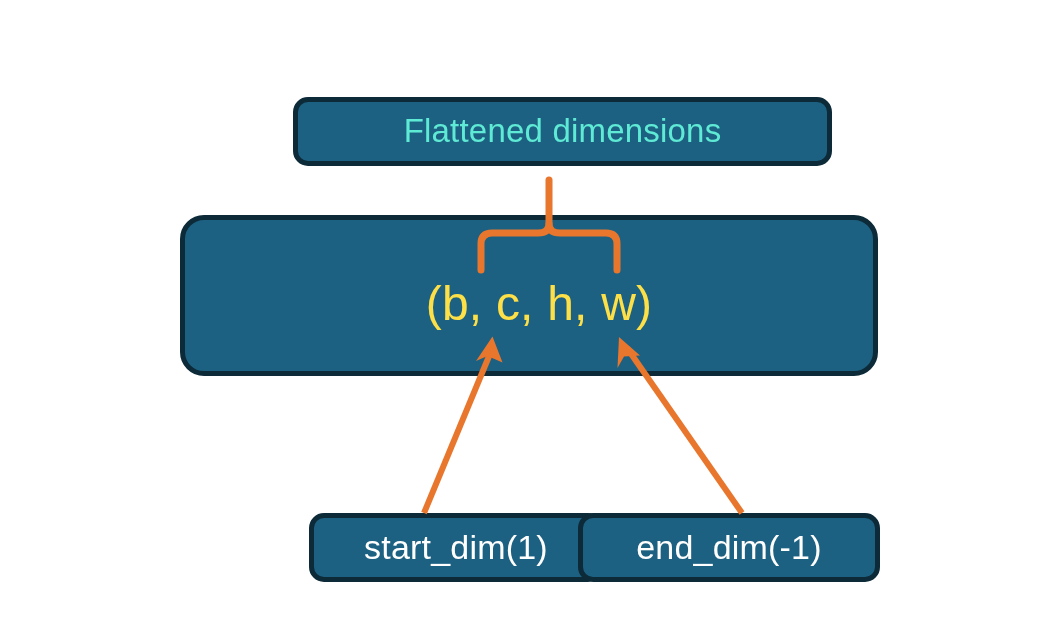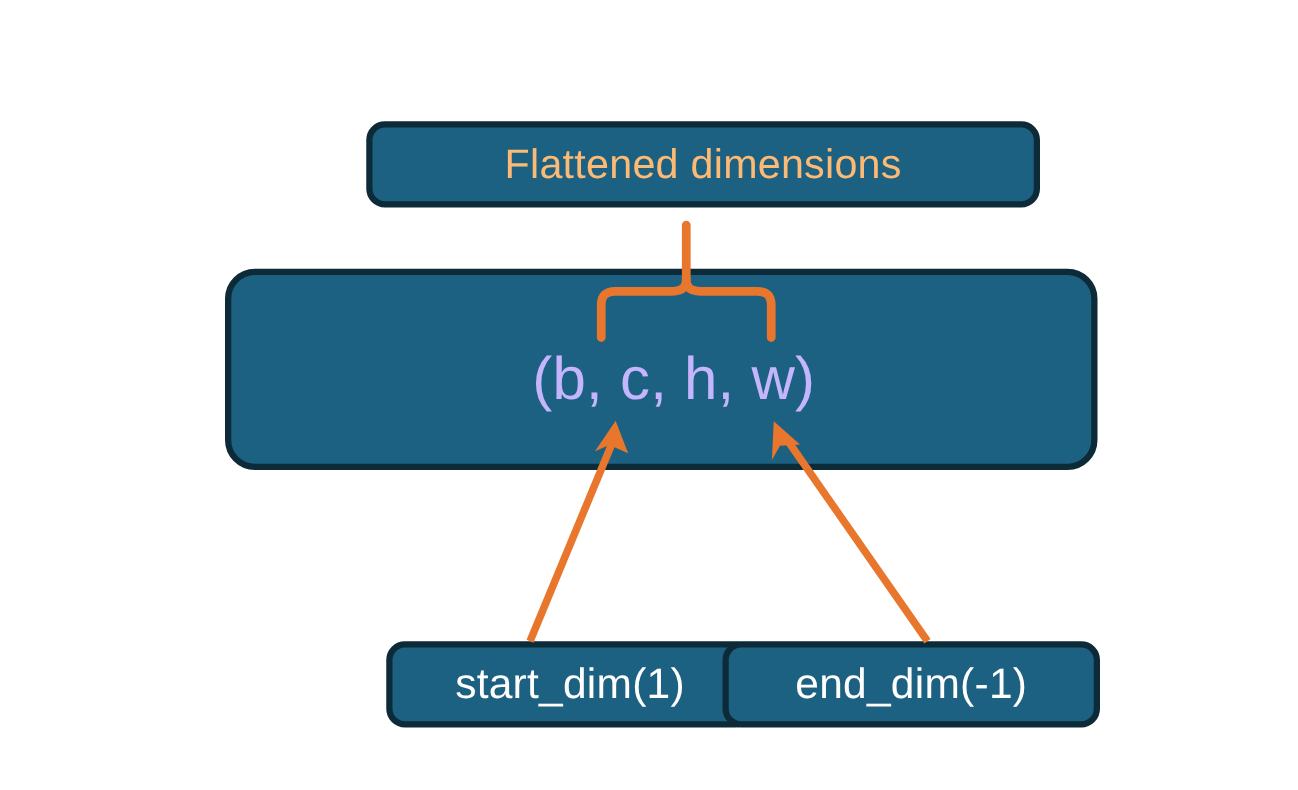--- a/index.html
+++ b/index.html
@@ -107,25 +107,25 @@
   .arrow-head {
     fill: #e8762c;
     stroke: none;
   }
 </style>
 </head>
 <body>
 
 <div id="canvas" style="background: rgb(255, 255, 255);">
 
-  <div class="node" id="node-flattened" style="background: rgb(29, 97, 130); border-color: rgb(12, 42, 56); color: #fdba74;">
+  <div class="node" id="node-flattened" style="background: rgb(29, 97, 130); border-color: rgb(12, 42, 56); color: #5eead4;">
     <span class="node-label">Flattened dimensions</span>
   </div>
 
-  <div class="node" id="node-shape" style="background: rgb(29, 97, 130); border-color: rgb(12, 42, 56); color: #c4b5fd; padding-left: 20px;">
+  <div class="node" id="node-shape" style="background: rgb(29, 97, 130); border-color: rgb(12, 42, 56); color: #fde047; padding-left: 20px;">
     <span class="node-label">(b, c, h, w)</span>
   </div>
 
   <div class="node" id="node-start-dim" style="background: rgb(29, 97, 130); border-color: rgb(12, 42, 56); color: rgb(255, 255, 255); margin-left: 40px;">
     <span class="node-label">start_dim(1)</span>
   </div>
 
   <div class="node" id="node-end-dim" style="background: rgb(29, 97, 130); border-color: rgb(12, 42, 56); color: rgb(255, 255, 255); align-items: center;">
     <span class="node-label">end_dim(-1)</span>
   </div>

